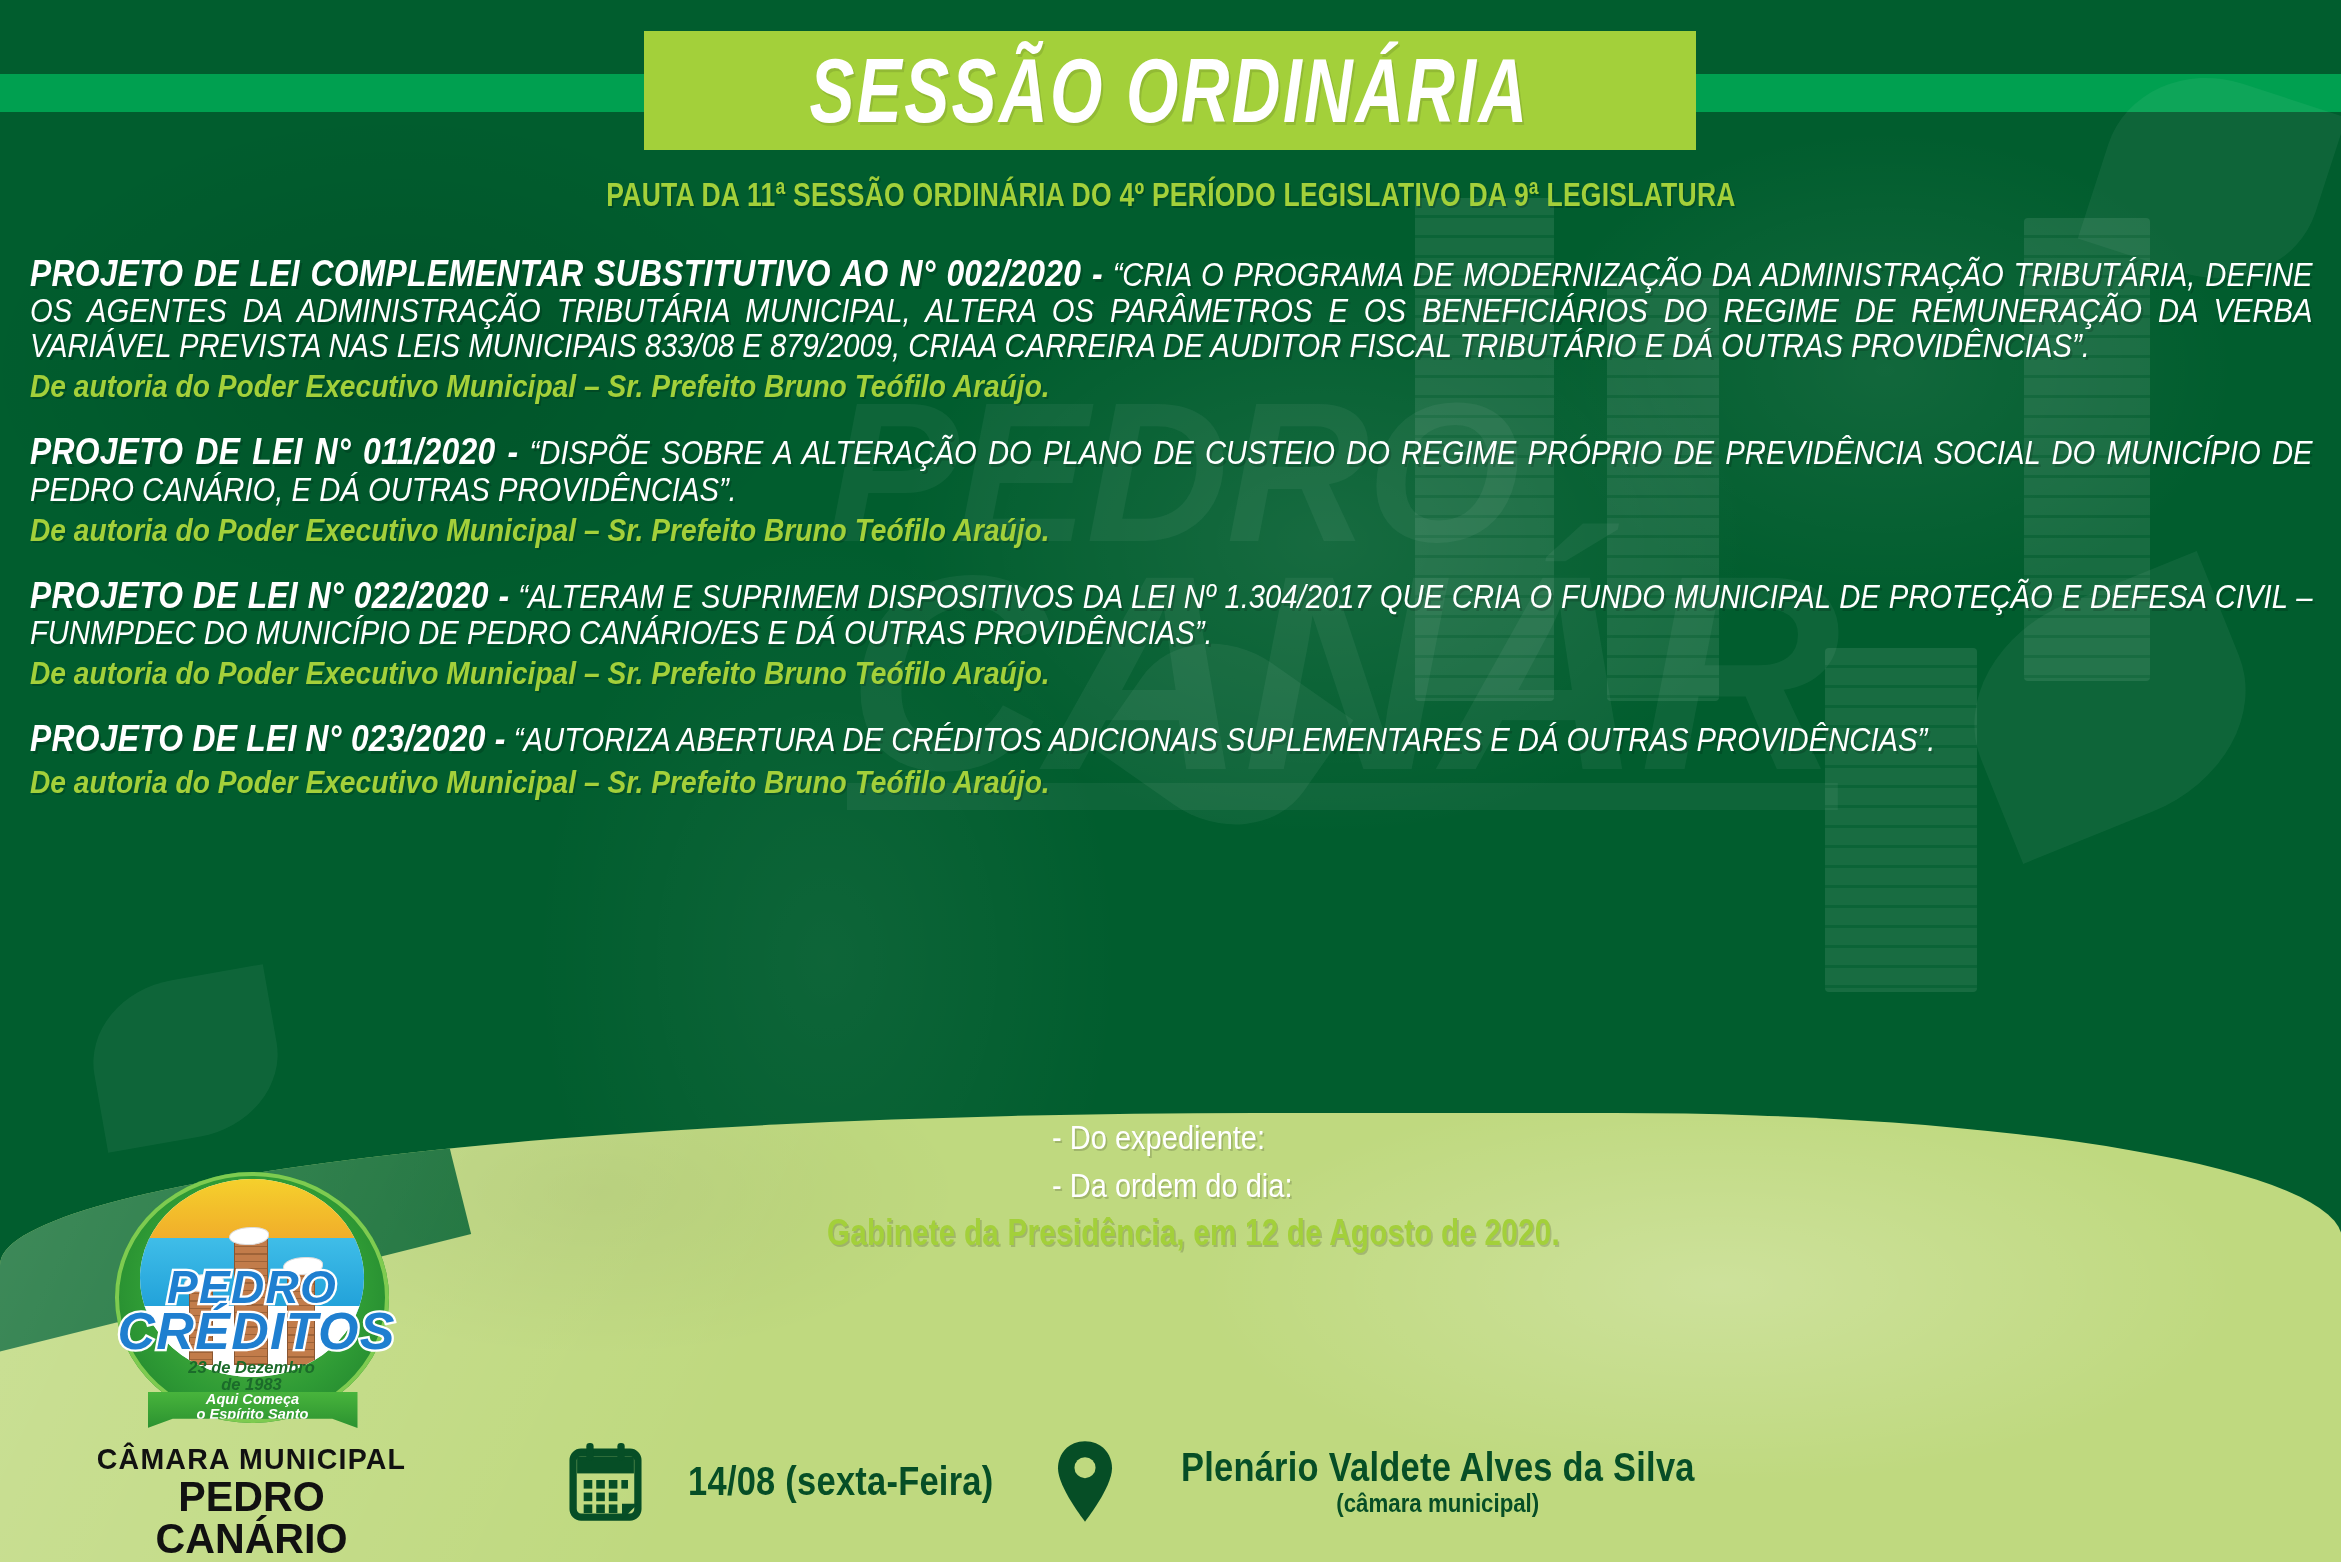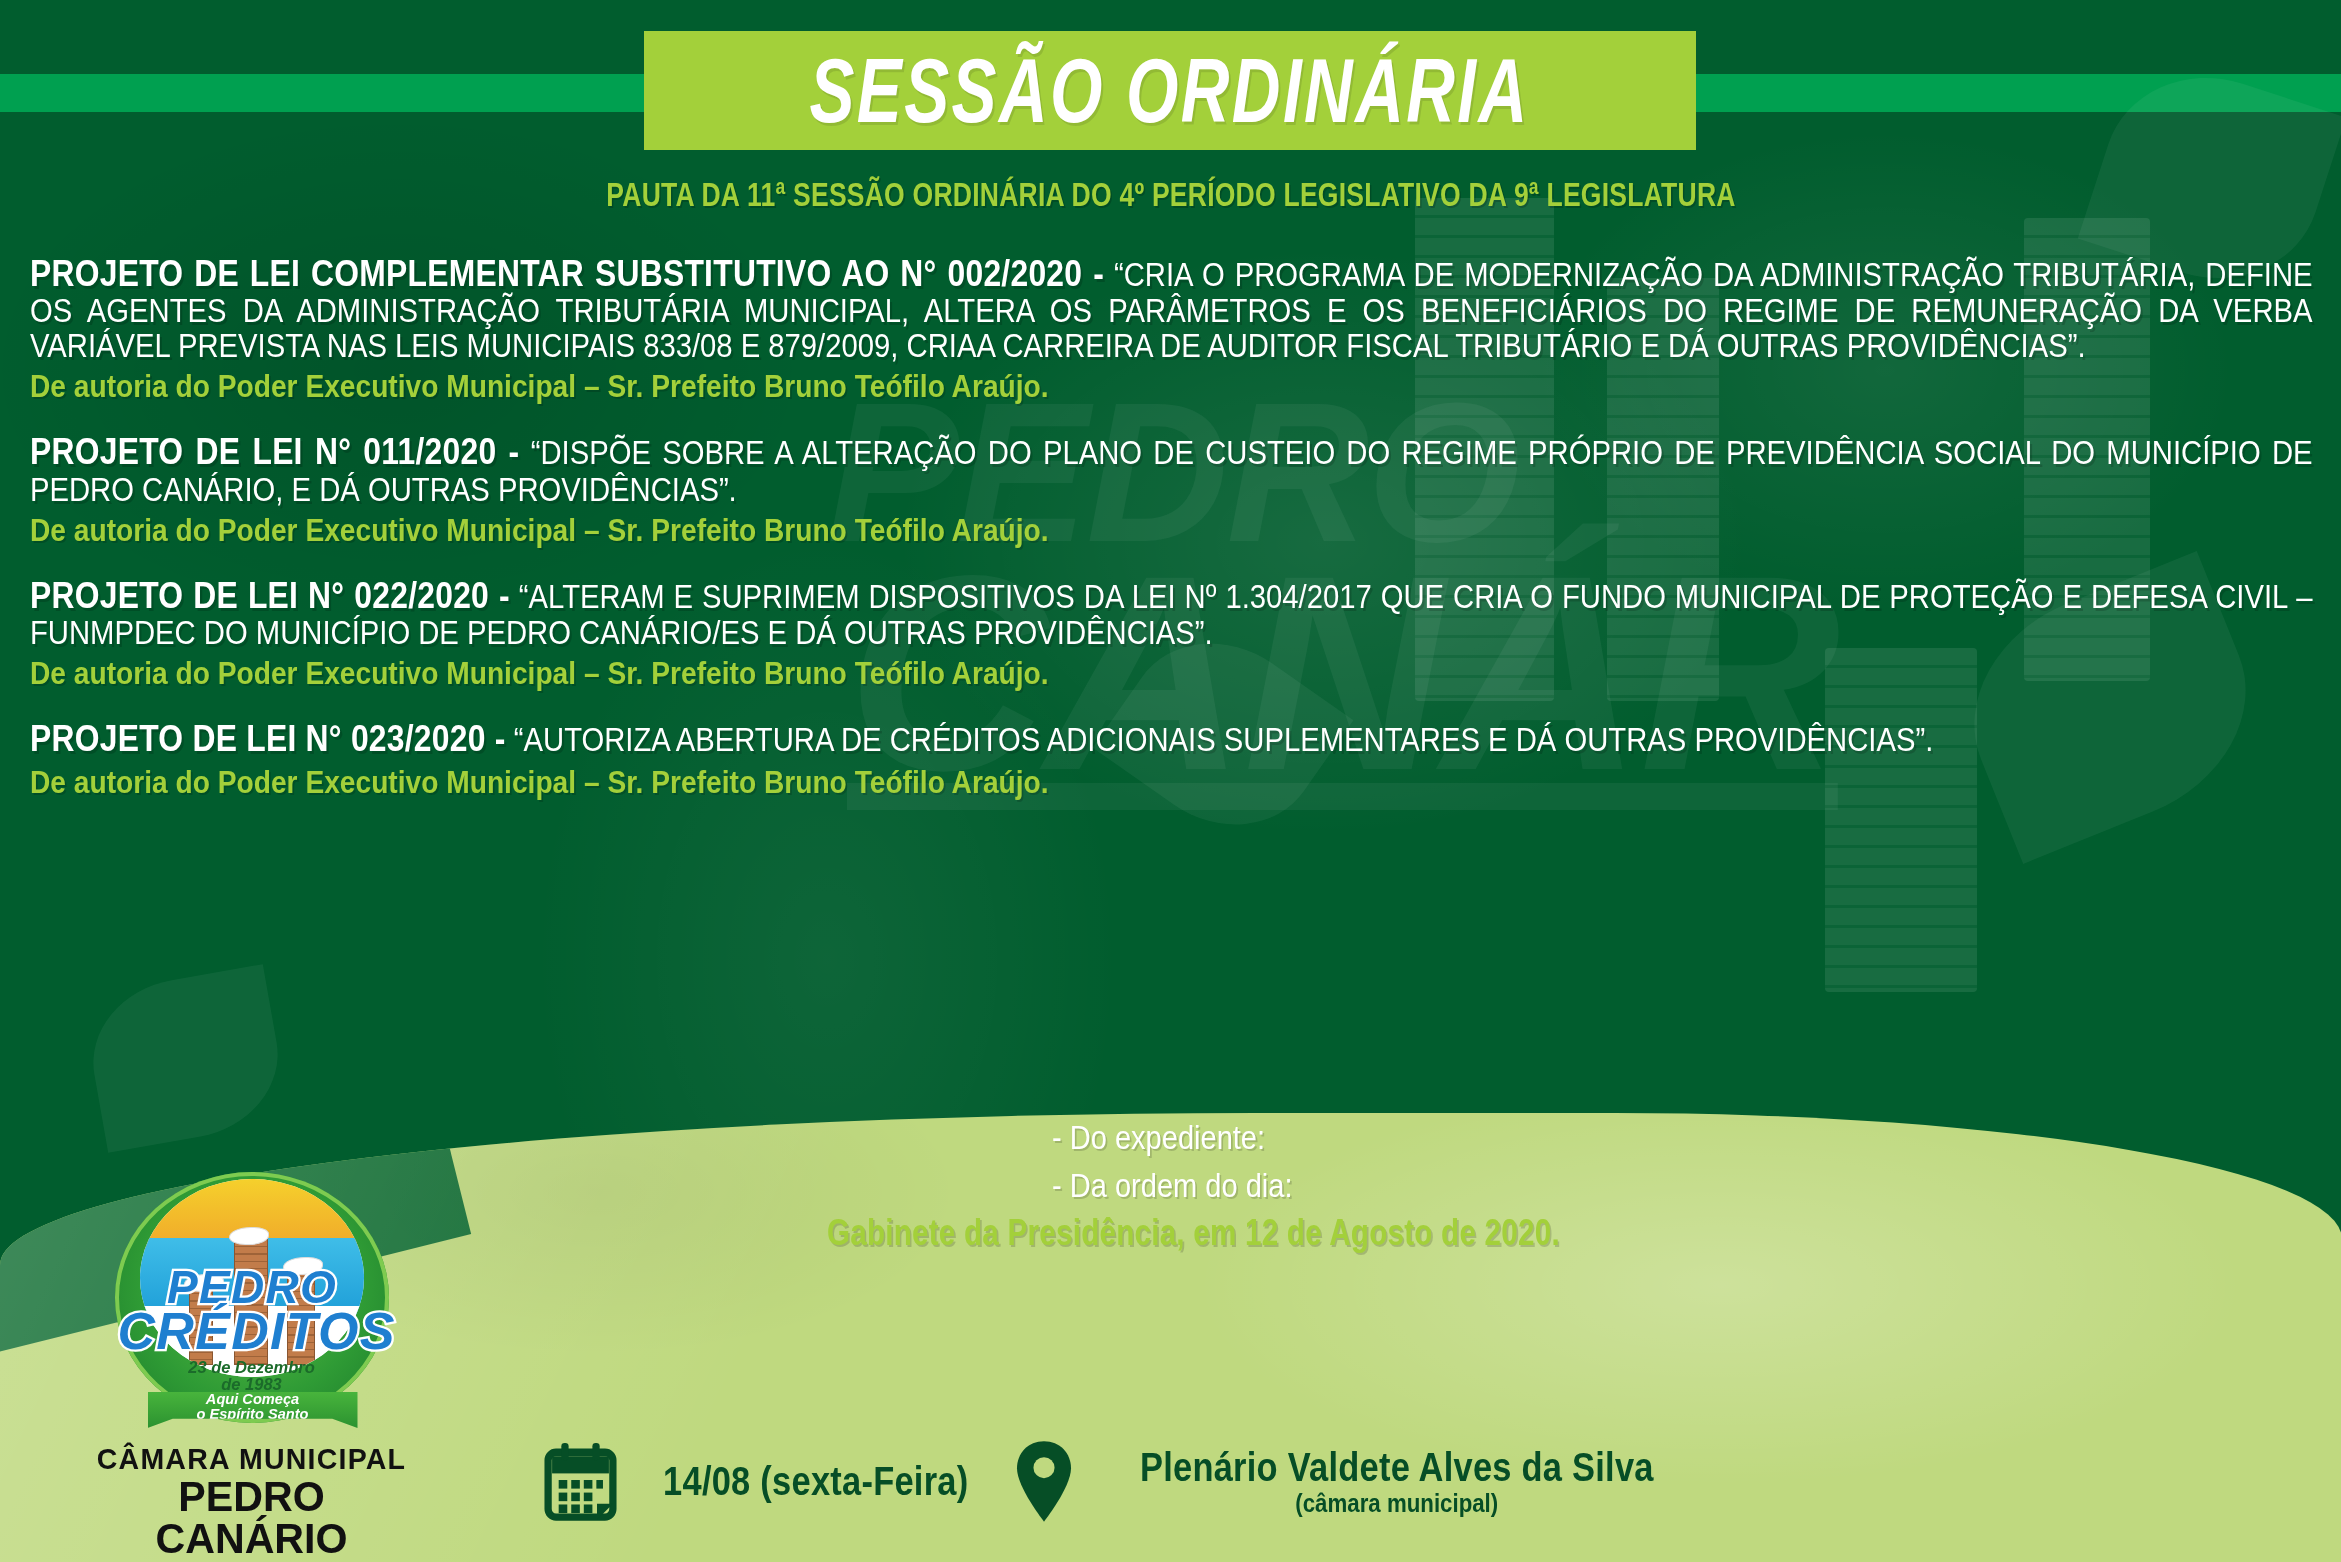--- a/index.html
+++ b/index.html
@@ -110,21 +110,21 @@
     z-index: 6;
   }
 
   
   .items {
     position: absolute;
     left: 30px; top: 255px;
     width: 2288px;
     z-index: 5;
   }
-  .item { margin-bottom: 28px; }
+  .item { margin-bottom: 28px; font-style: italic; }
   .item-body {
     color: #ffffff;
     font-size: 34px;
     line-height: 1.03;
     text-align: justify;
     text-transform: uppercase;
     transform: scaleX(.86);
     transform-origin: left center;
     width: 116%;
     text-shadow: 2.6px 2.6px 0 rgba(0,0,0,.16);
@@ -314,23 +314,23 @@
     margin-top: 4px; transform: scaleX(.95);
   }
   .logo-pc {
     color: #111111; font-size: 42px; font-weight: 900; letter-spacing: 0px;
     transform: scaleX(.98); line-height: 1;
   }
 
   
   .info-row {
     position: absolute;
-    left: 544px; bottom: 32px;
+    left: 569px; bottom: 32px;
     width: 1759px; height: 99px;
-    display: flex; align-items: center; gap: 16px;
+    display: flex; align-items: center; gap: 32px;
     z-index: 9;
   }
   .info-item { display: flex; align-items: center; gap: 17px; }
   .info-text {
     color: #064e26; font-weight: 900; font-size: 41px;
     letter-spacing: 0.3px; transform: scaleX(.84); white-space: nowrap;
   }
   .info-stack { display: flex; flex-direction: column; align-items: center; }
   .info-sub {
     color: #064e26; font-weight: 900; font-size: 26.5px;

